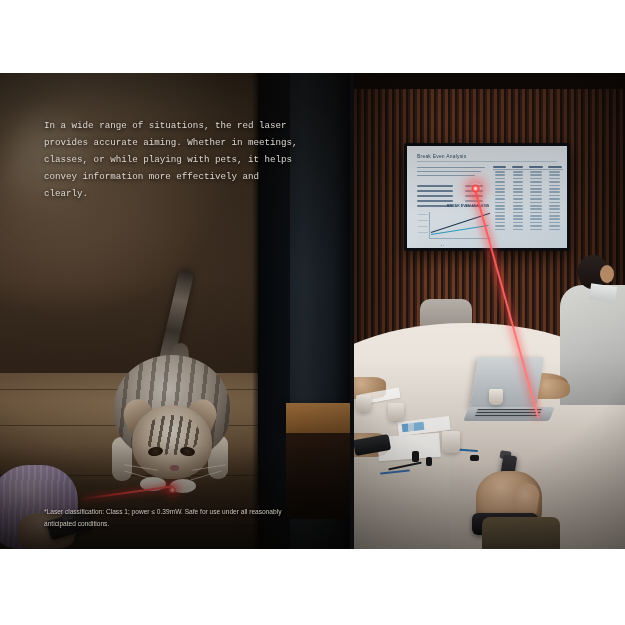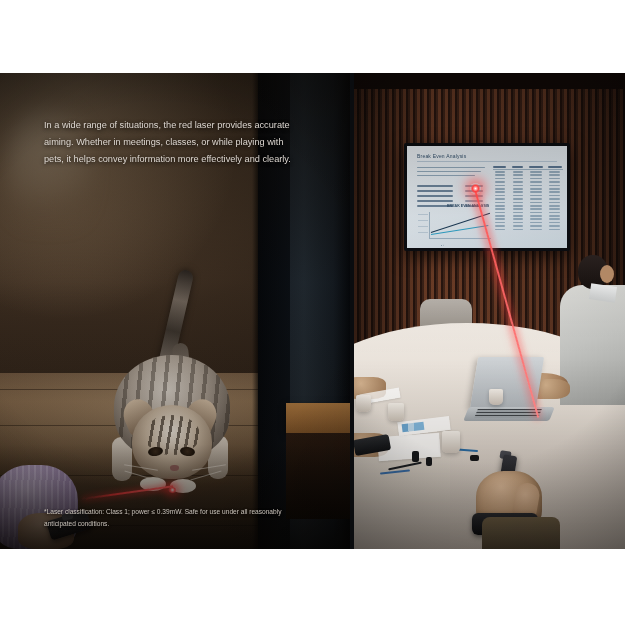--- a/index.html
+++ b/index.html
@@ -108,21 +108,21 @@
     background:linear-gradient(180deg,rgba(10,7,4,.62) 0%,rgba(10,7,4,.30) 26%,rgba(10,7,4,.05) 44%,
                rgba(10,7,4,.18) 78%,rgba(6,4,2,.80) 100%);}
   .l-vig{position:absolute;left:0;top:0;width:350px;height:476px;
     background:radial-gradient(120% 85% at 45% 45%, rgba(0,0,0,0) 45%, rgba(0,0,0,.55) 100%);}
 
   
   .copy{position:absolute;left:44px;top:32px;width:258px;}
   .headline{font-size:23px;font-weight:bold;letter-spacing:.6px;color:#e2581f;
     text-shadow:0 2px 7px rgba(0,0,0,.75);margin:0;line-height:1;}
   .subcopy{margin:12px 0 0 0;font-size:9.2px;line-height:1.85;color:#ded8d2;
-    text-shadow:0 1px 4px rgba(0,0,0,.9);}
+    text-shadow:0 1px 4px rgba(0,0,0,.9);font-family:Liberation Mono, monospace;}
   .footnote{position:absolute;left:44px;top:433px;width:262px;font-size:6.6px;line-height:1.75;
     color:#c9c2ba;text-shadow:0 1px 3px rgba(0,0,0,.9);}
 
   
   .divider{position:absolute;left:350px;top:0;width:4px;height:476px;background:#0a0c0f;z-index:6;}
 
   
   .panel-right{position:absolute;left:354px;top:0;width:271px;height:476px;overflow:hidden;
     background:#241613;}
   .r-slatwall{position:absolute;left:0;top:0;width:271px;height:300px;

